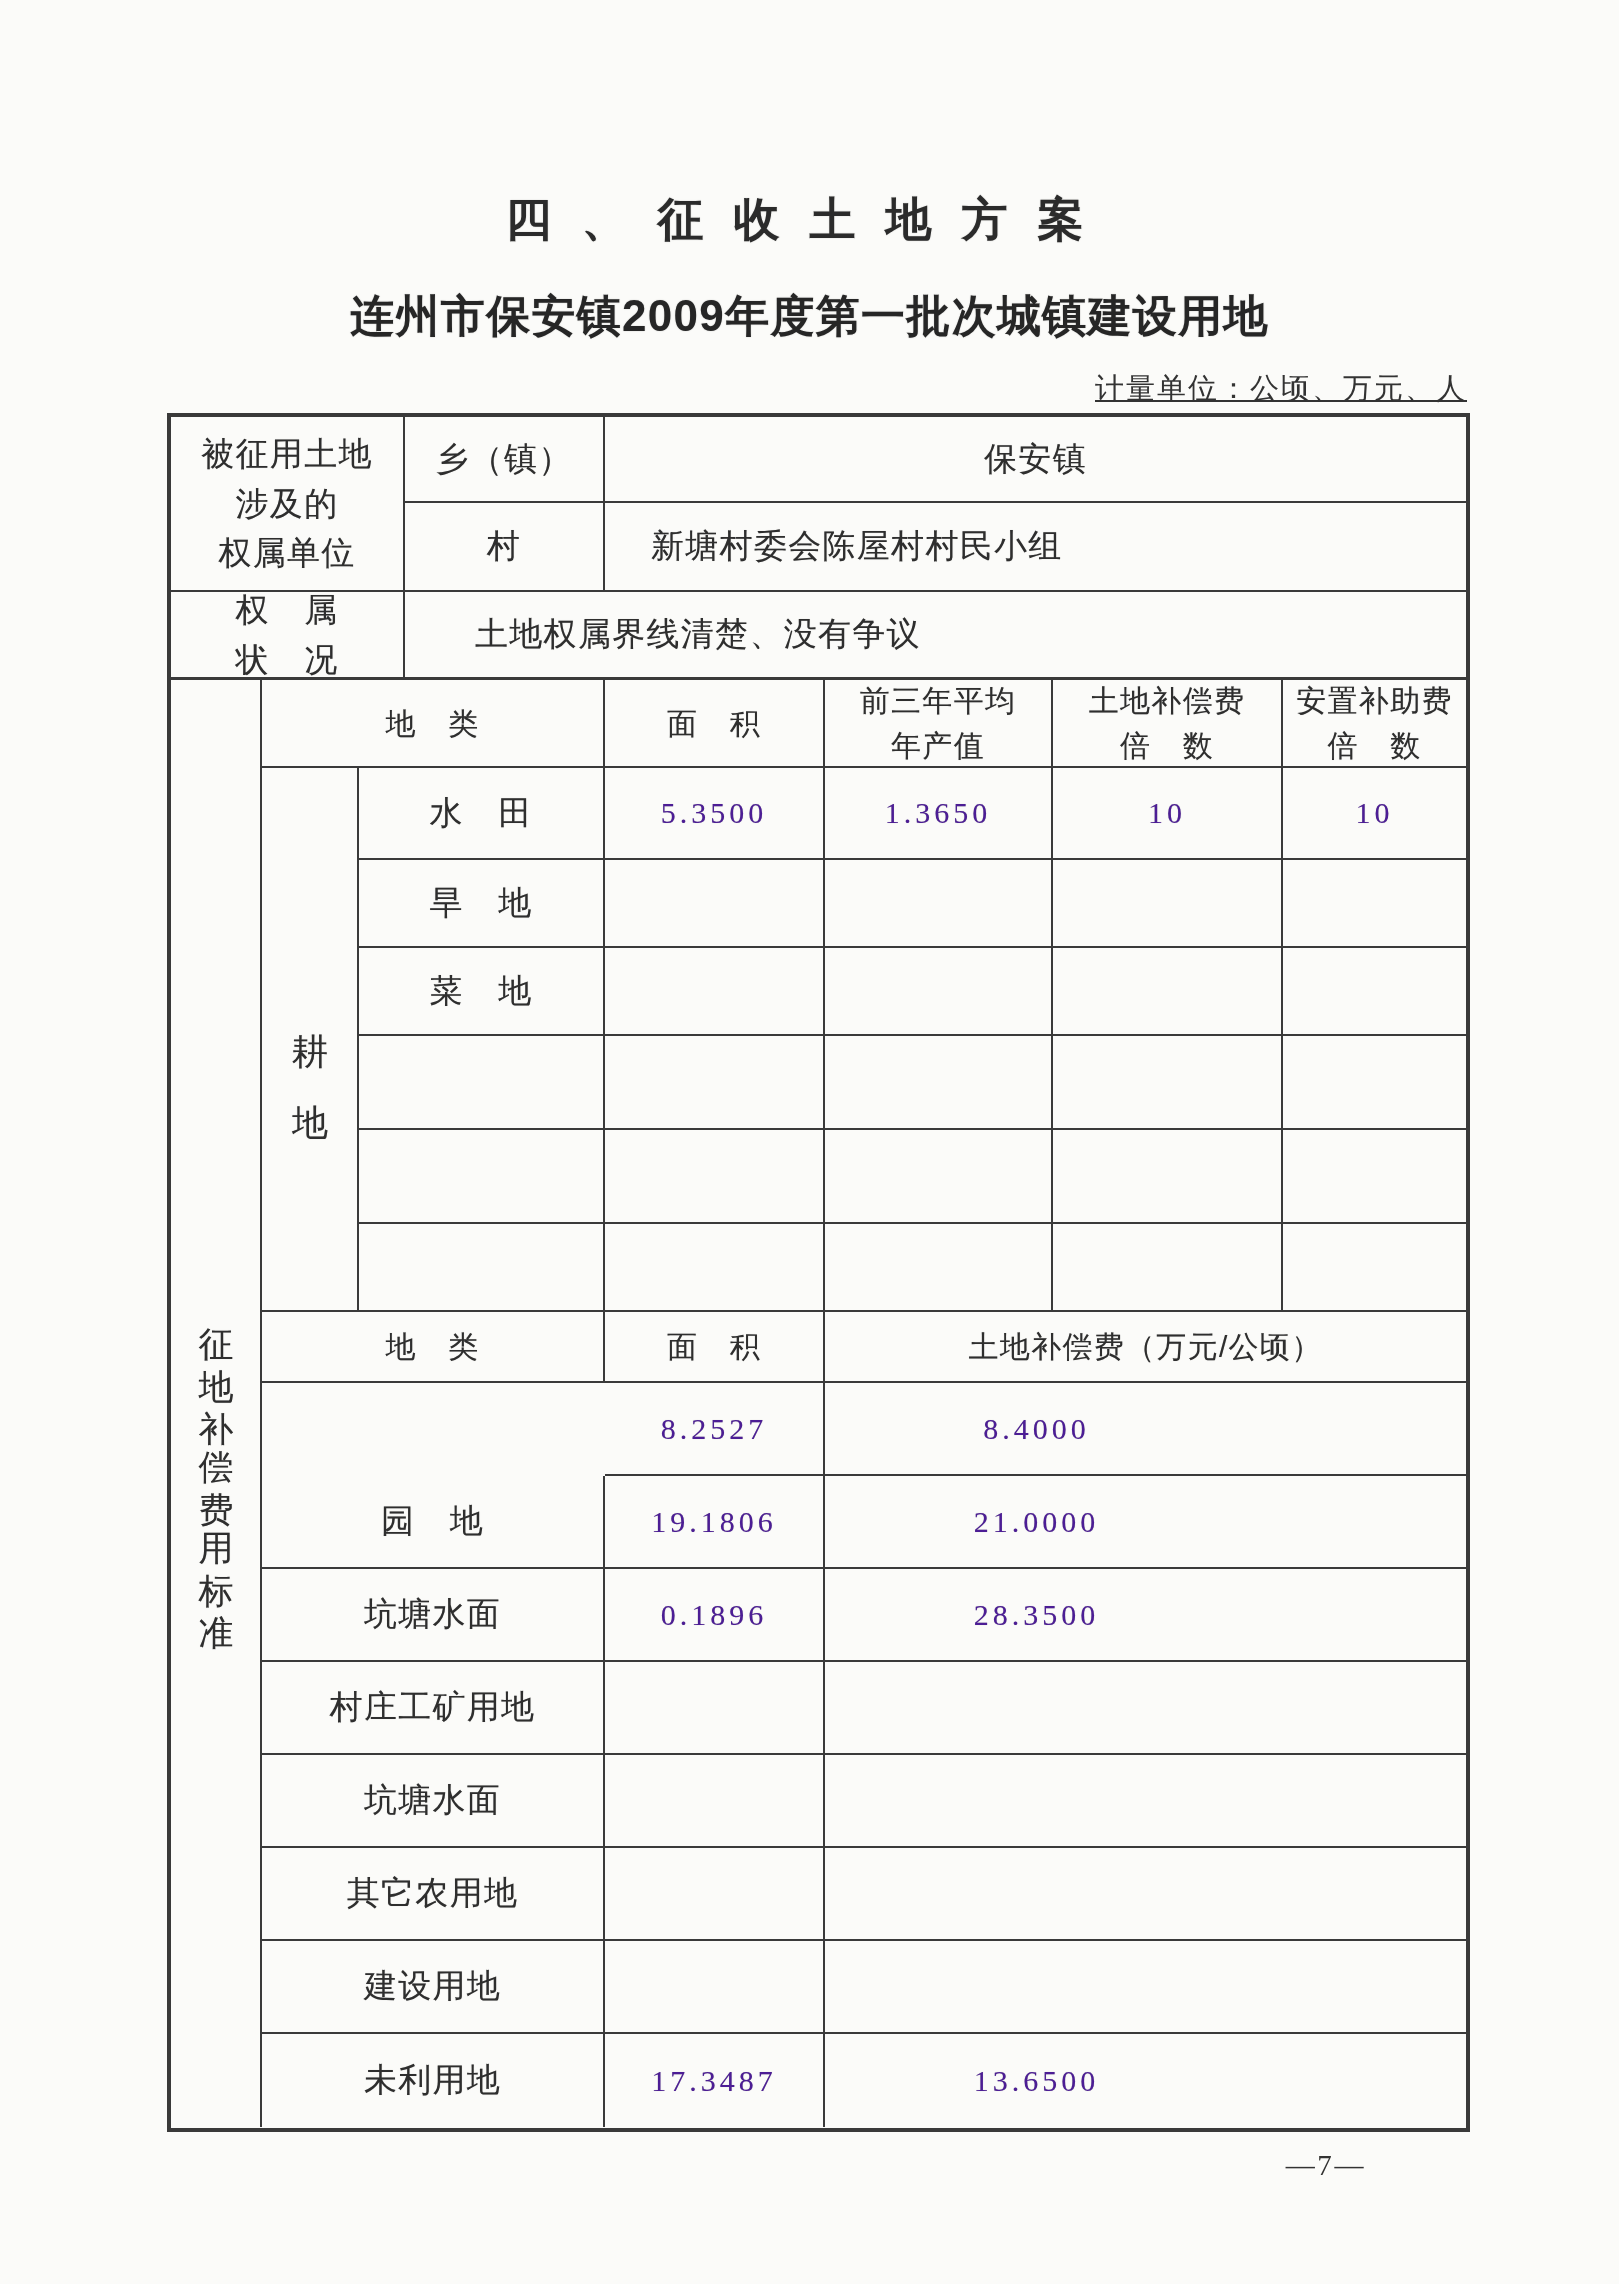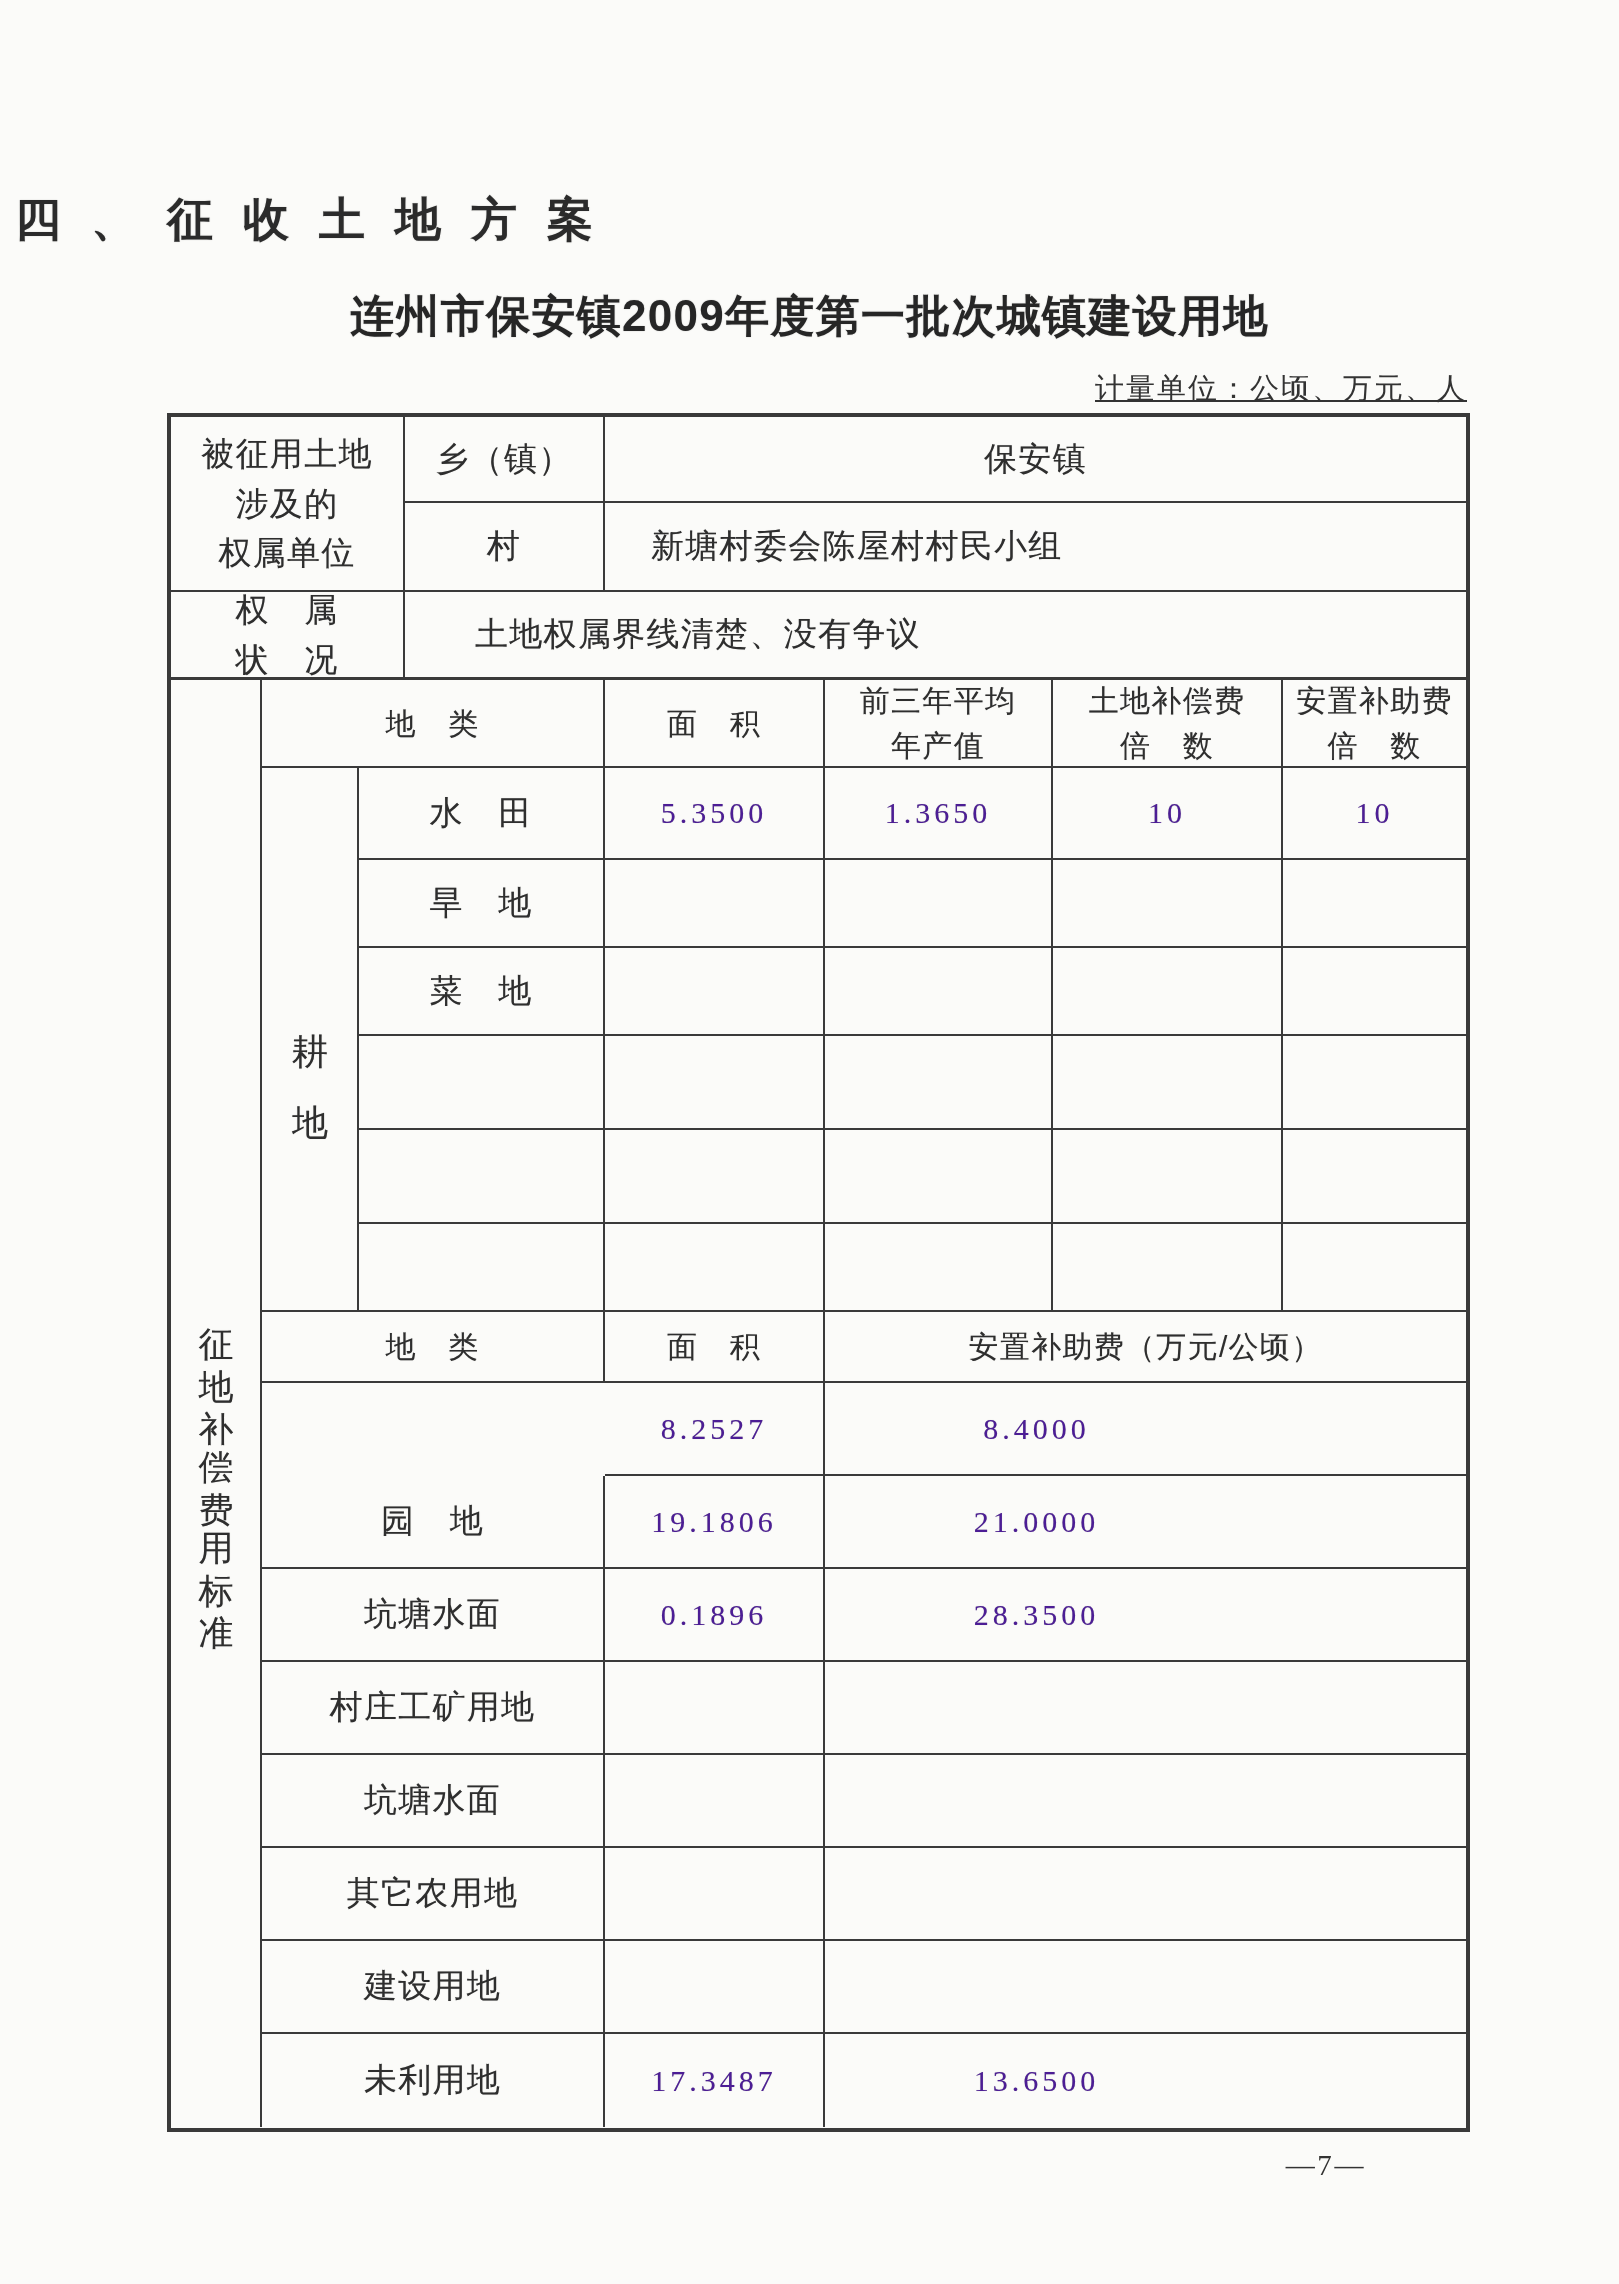--- a/index.html
+++ b/index.html
@@ -5,22 +5,22 @@
   html,body{margin:0;padding:0;}
   body{
     width:1619px;height:2284px;position:relative;
     background:#fbfbf9;
     font-family:"Liberation Sans",sans-serif;
     color:#2e2e2e;
   }
   .page{position:absolute;inset:0;}
   .title{
     position:absolute;top:189px;left:0;width:100%;
-    text-align:left;font-size:46px;font-weight:bold;
-    letter-spacing:30px;padding-left:15px;box-sizing:border-box;
+    text-align:center;font-size:46px;font-weight:bold;
+    letter-spacing:30px;box-sizing:border-box;
     color:#2b2b2b;text-shadow:0 0 1.3px rgba(40,40,40,.28);
   }
   .subtitle{
     position:absolute;top:287px;left:0;width:100%;
     text-align:center;font-size:44px;font-weight:bold;
     letter-spacing:1.3px;color:#262626;text-shadow:0 0 1.3px rgba(40,40,40,.3);
   }
   .unit-note{
     position:absolute;top:369px;right:152px;
     font-size:29px;letter-spacing:2px;color:#333;text-decoration:underline;
@@ -146,21 +146,21 @@
       <div class="c num nbr" style="grid-column:7;grid-row:6"></div>
 
       <div class="c" style="grid-column:3;grid-row:7"></div>
       <div class="c num" style="grid-column:4;grid-row:7"></div>
       <div class="c num" style="grid-column:5;grid-row:7"></div>
       <div class="c num" style="grid-column:6;grid-row:7"></div>
       <div class="c num nbr" style="grid-column:7;grid-row:7"></div>
 
       <div class="c hd" style="grid-column:2/4;grid-row:8">地　类</div>
       <div class="c hd" style="grid-column:4;grid-row:8">面　积</div>
-      <div class="c hd nbr" style="grid-column:5/8;grid-row:8">安置补助费（万元/公顷）</div>
+      <div class="c hd nbr" style="grid-column:5/8;grid-row:8">土地补偿费（万元/公顷）</div>
 
       <div class="c num" style="grid-column:4;grid-row:9">8.2527</div>
       <div class="c num nbr std-val" style="grid-column:5/8;grid-row:9">8.4000</div>
 
       <div class="c" style="grid-column:2/4;grid-row:10">园　地</div>
       <div class="c num" style="grid-column:4;grid-row:10">19.1806</div>
       <div class="c num nbr std-val" style="grid-column:5/8;grid-row:10">21.0000</div>
 
       <div class="c" style="grid-column:2/4;grid-row:11">坑塘水面</div>
       <div class="c num" style="grid-column:4;grid-row:11">0.1896</div>

